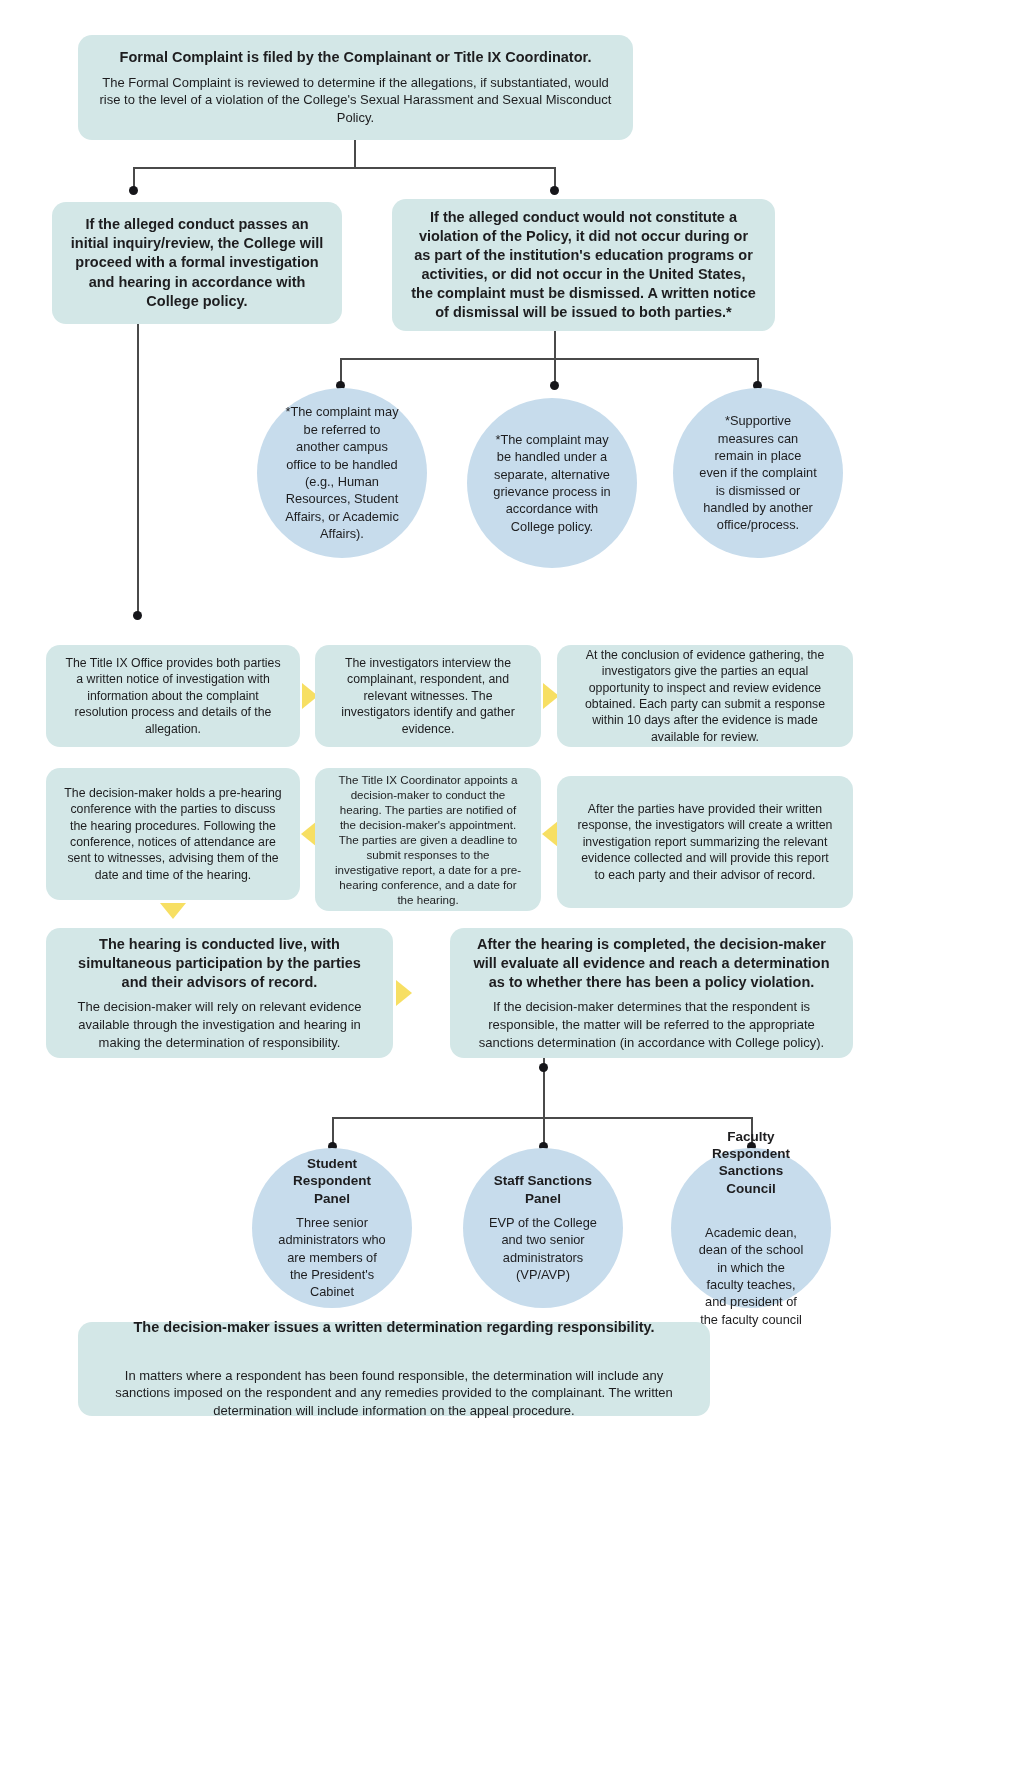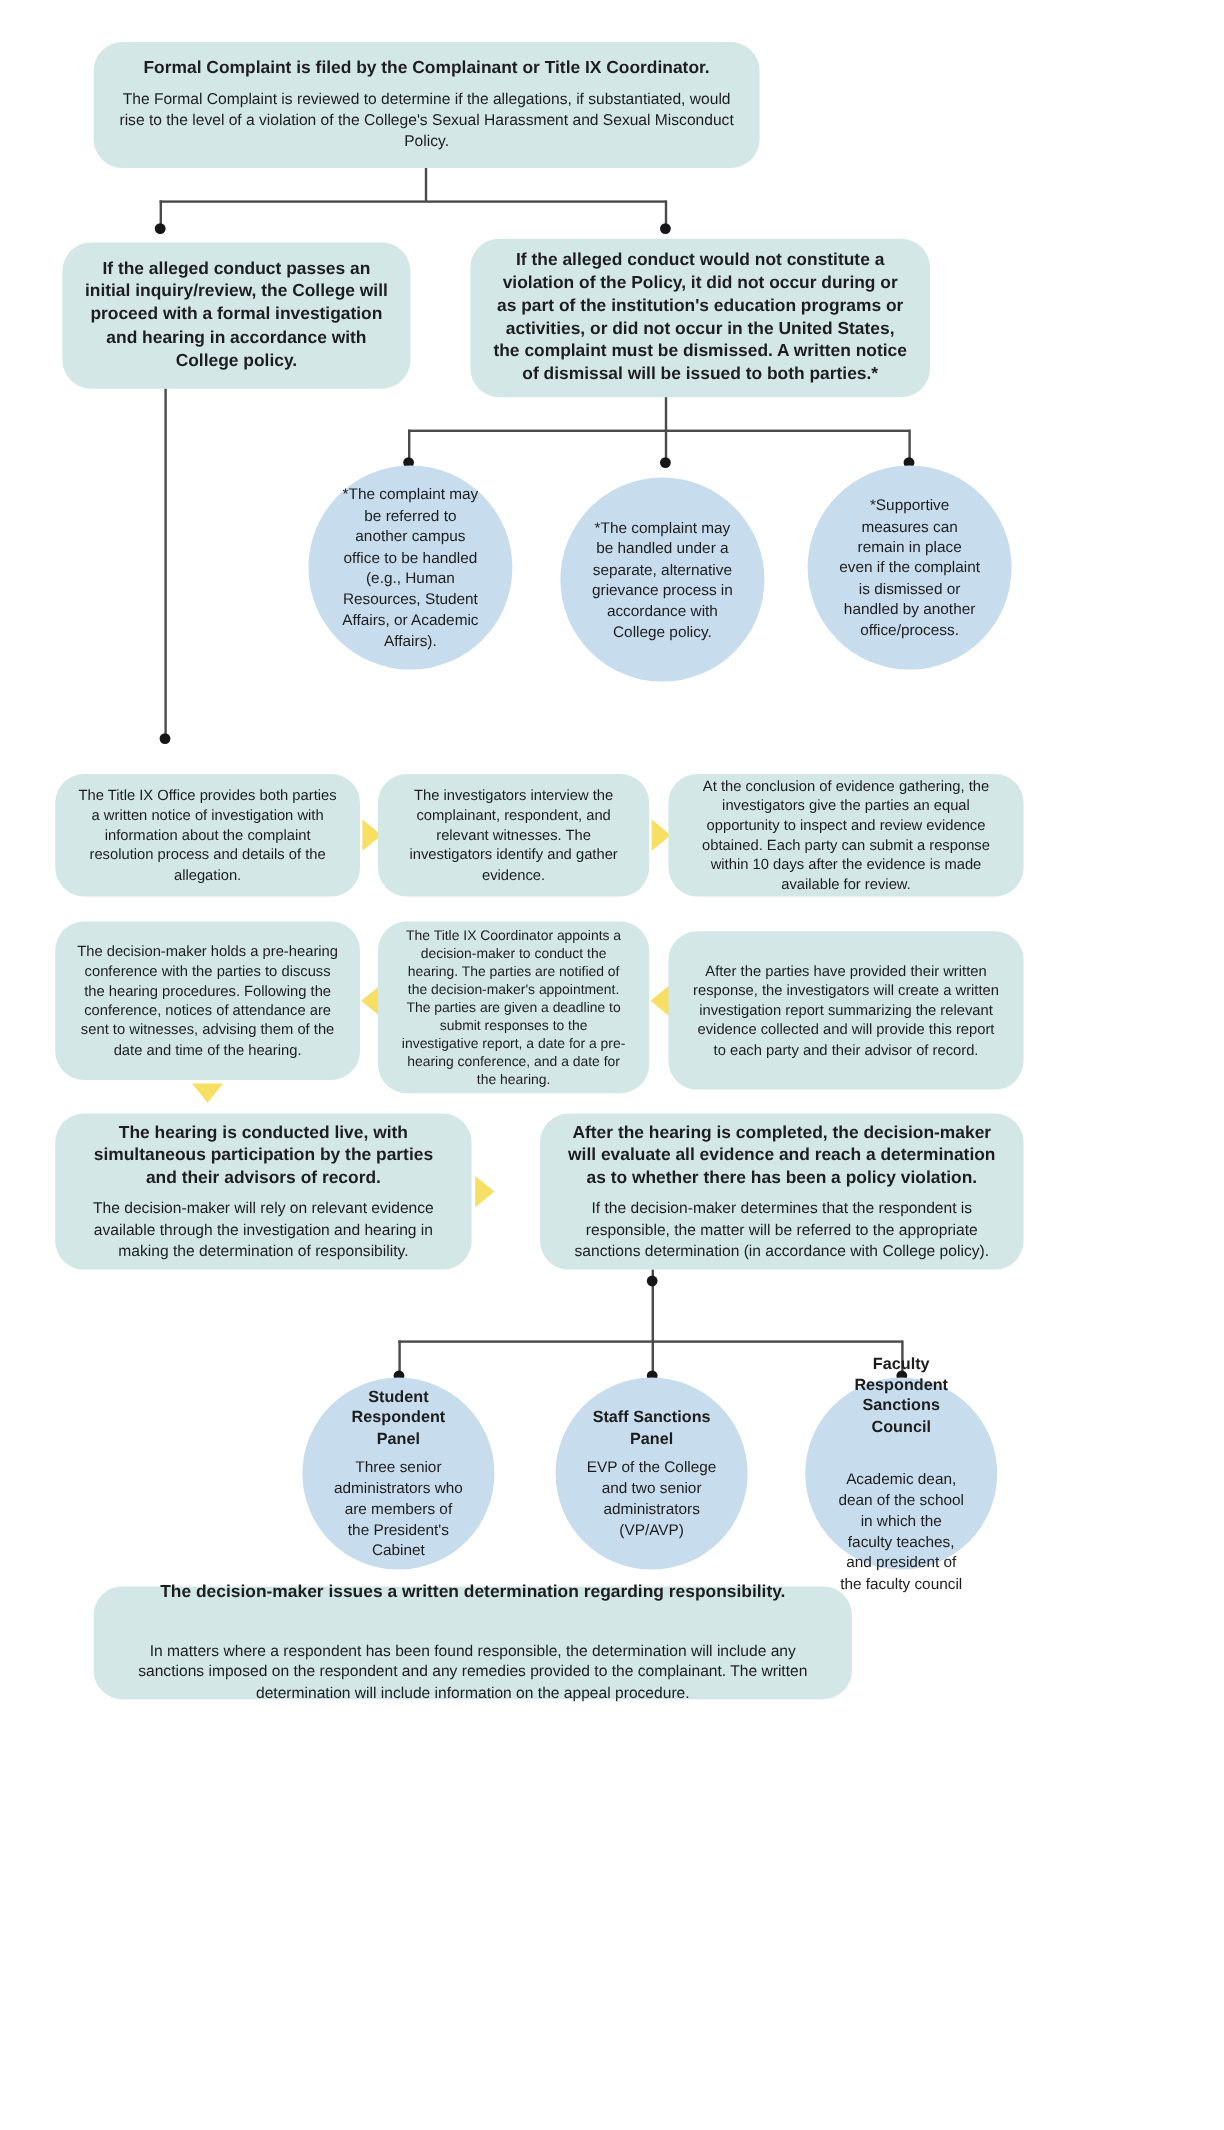--- a/index.html
+++ b/index.html
@@ -13,21 +13,21 @@
     width: 1020px;
     height: 1775px;
     overflow: hidden;
     background: #ffffff;
   }
 
   
   .box {
     position: absolute;
     background: #d3e7e7;
-    border-radius: 24px;
+    border-radius: 14px;
     padding: 14px 18px;
     text-align: center;
     color: #1d1d1f;
     display: flex;
     flex-direction: column;
     justify-content: center;
   }
   .box .hd {
     font-weight: bold;
     font-size: 14.5px;

